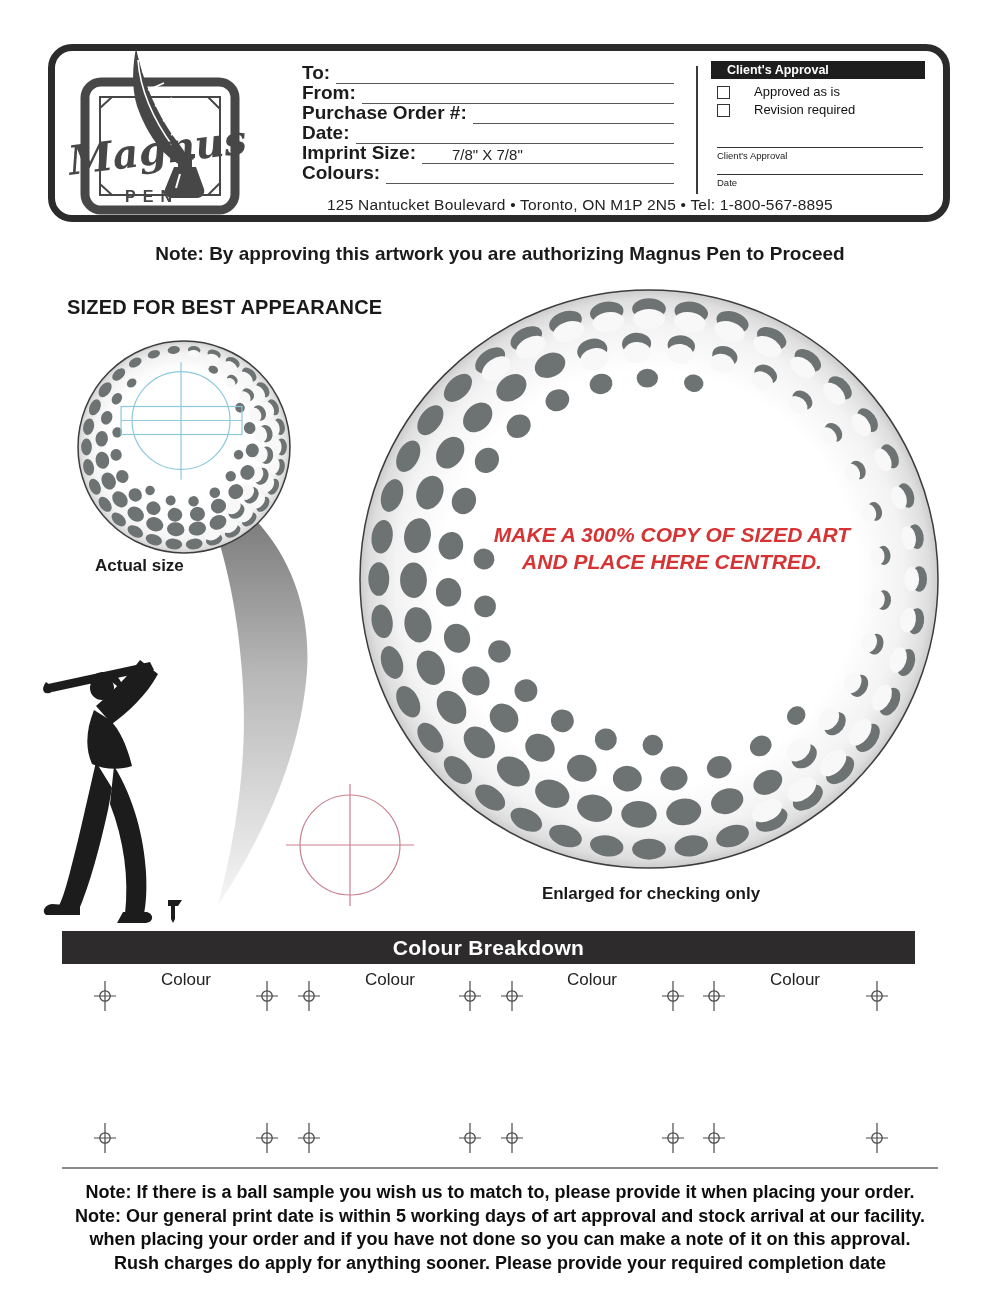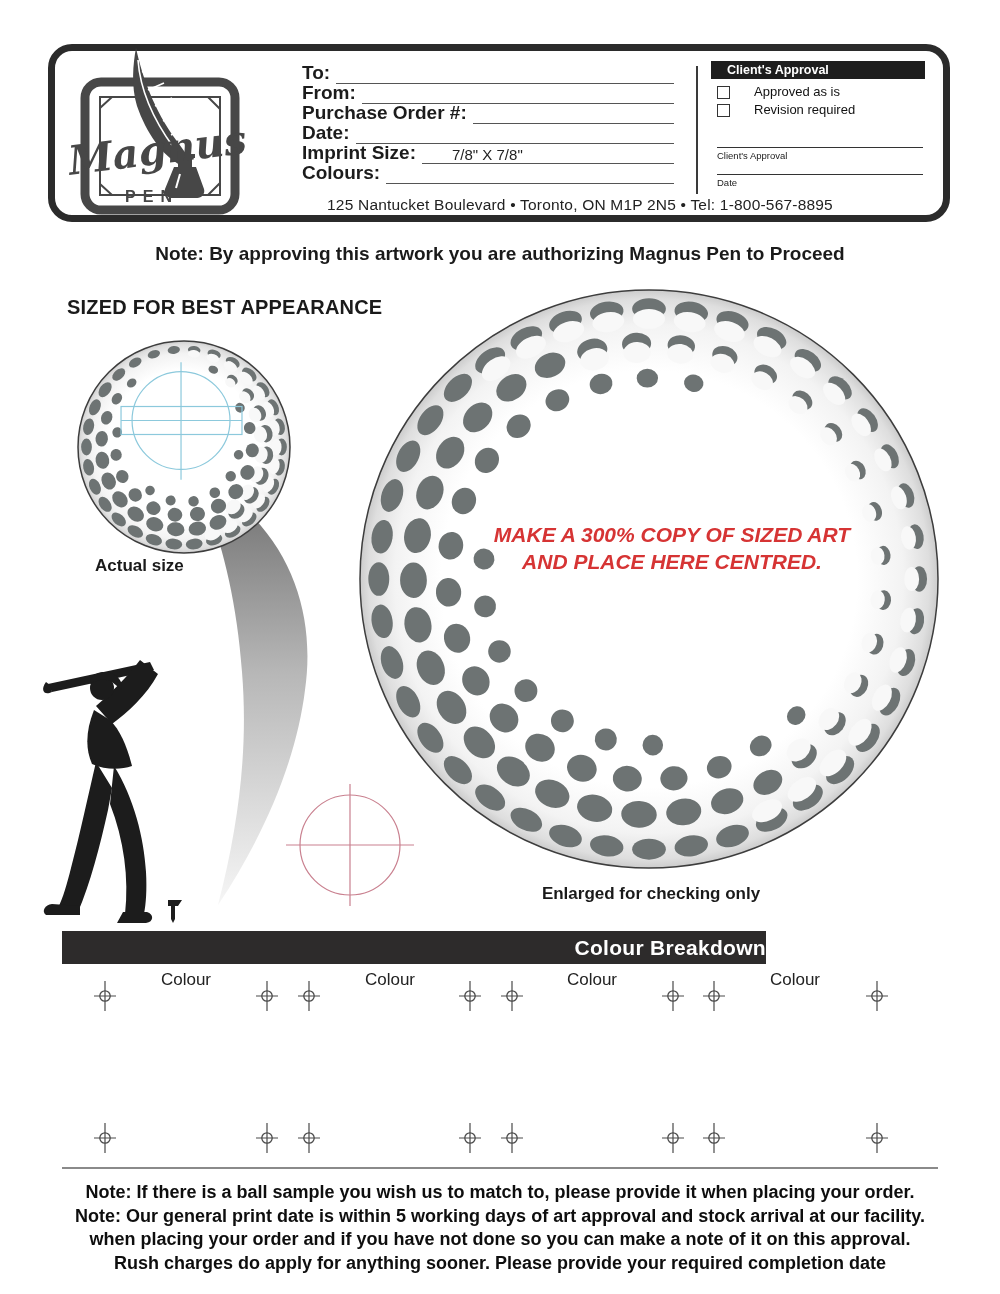--- a/index.html
+++ b/index.html
@@ -28,21 +28,21 @@
 
   
   #auth-note{left:0;top:243px;width:1000px;text-align:center;font-weight:bold;font-size:19px;color:#1a1a1a;}
   #sized-heading{left:67px;top:296px;font-weight:bold;font-size:20px;color:#1a1a1a;letter-spacing:.2px;}
   #actual-size{left:95px;top:556px;font-weight:bold;font-size:17px;color:#1a1a1a;}
   #placement-note{left:422px;top:521px;width:500px;text-align:center;font-weight:bold;font-style:italic;
                   font-size:21px;line-height:27px;}
   #enlarged-label{left:451px;top:884px;width:400px;text-align:center;font-weight:bold;font-size:17px;color:#1a1a1a;}
 
   
-  #cb-bar{left:62px;top:931px;width:704px;height:33px;color:#fff;text-align:right;
+  #cb-bar{left:62px;top:931px;width:853px;height:33px;color:#fff;text-align:center;
           font-weight:bold;font-size:21px;line-height:33px;letter-spacing:.3px;}
   .colour-label{top:970px;width:100px;text-align:center;font-size:17px;color:#222;}
   #bottom-rule{left:62px;top:1167px;width:876px;height:1.5px;background:#8a8a8a;}
   #footer-notes{left:0;top:1181px;width:1000px;text-align:center;font-weight:bold;font-size:18px;
                 line-height:23.5px;color:#0e0e0e;}
 </style>
 </head>
 <body>
 
 <div id="page">

